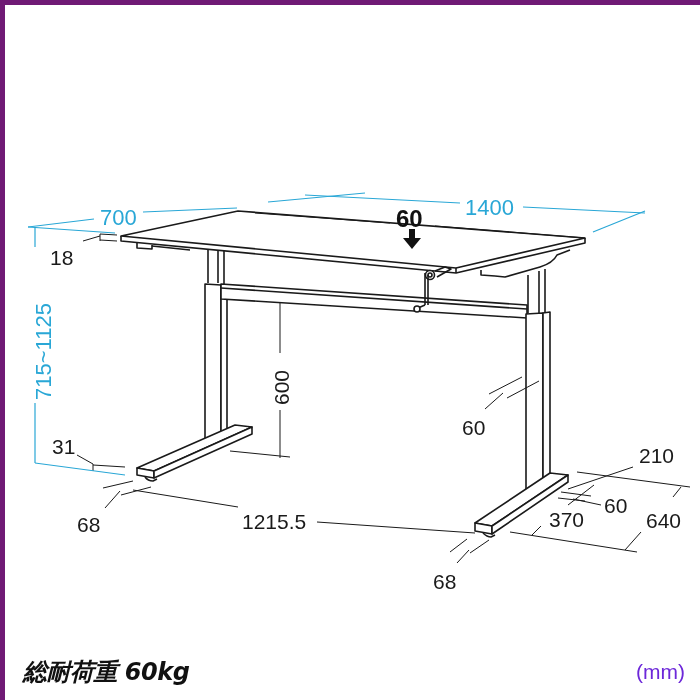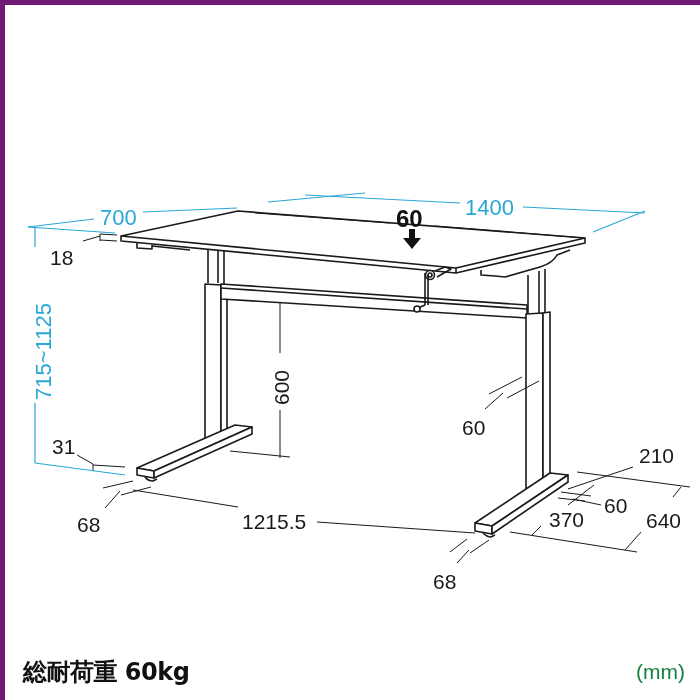--- a/index.html
+++ b/index.html
@@ -2,22 +2,22 @@
 <html><head>
   <meta charset="utf-8">
   <style>
     html, body { margin: 0; padding: 0; background: #ffffff; }
     body { width: 700px; height: 700px; overflow: hidden; position: relative; font-family: "Liberation Sans", sans-serif; }
     .frame { position: absolute; left: 0; top: 0; width: 698px; height: 698px; border: 5px solid #701a75; background: #ffffff; }
     svg { position: absolute; left: 0; top: 0; }
     .dim-text { font-family: "Liberation Sans", sans-serif; font-size: 21px; fill: #1a1a1a; }
     .dim-text-blue { font-family: "Liberation Sans", sans-serif; font-size: 22px; fill: #29a7d6; }
     .load-text { font-family: "Liberation Sans", sans-serif; font-size: 24px; font-weight: bold; fill: #111111; }
-    .footer-left { position: absolute; left: 18px; top: 651px; font-size: 24px; font-weight: bold; color: #111; font-family: "DejaVu Sans", sans-serif; letter-spacing: -0.5px; }
-    .footer-right { position: absolute; right: 18px; top: 655px; font-size: 21px; color: #15803d; font-family: "Liberation Sans", sans-serif; }
+    .footer-left { position: absolute; left: 18px; top: 651px; font-size: 24px; font-weight: bold; color: #111; font-family: "DejaVu Sans", sans-serif; letter-spacing: -0.5px; font-style: italic; }
+    .footer-right { position: absolute; right: 18px; top: 655px; font-size: 21px; color: #6d28d9; font-family: "Liberation Sans", sans-serif; }
   </style>
 </head>
 <body>
 
 <div class="frame">
 <svg width="700" height="700" viewBox="0 0 700 700">
 
   <g stroke="#1a1a1a" stroke-width="1.6" fill="none" stroke-linejoin="round">
 
     <g>

